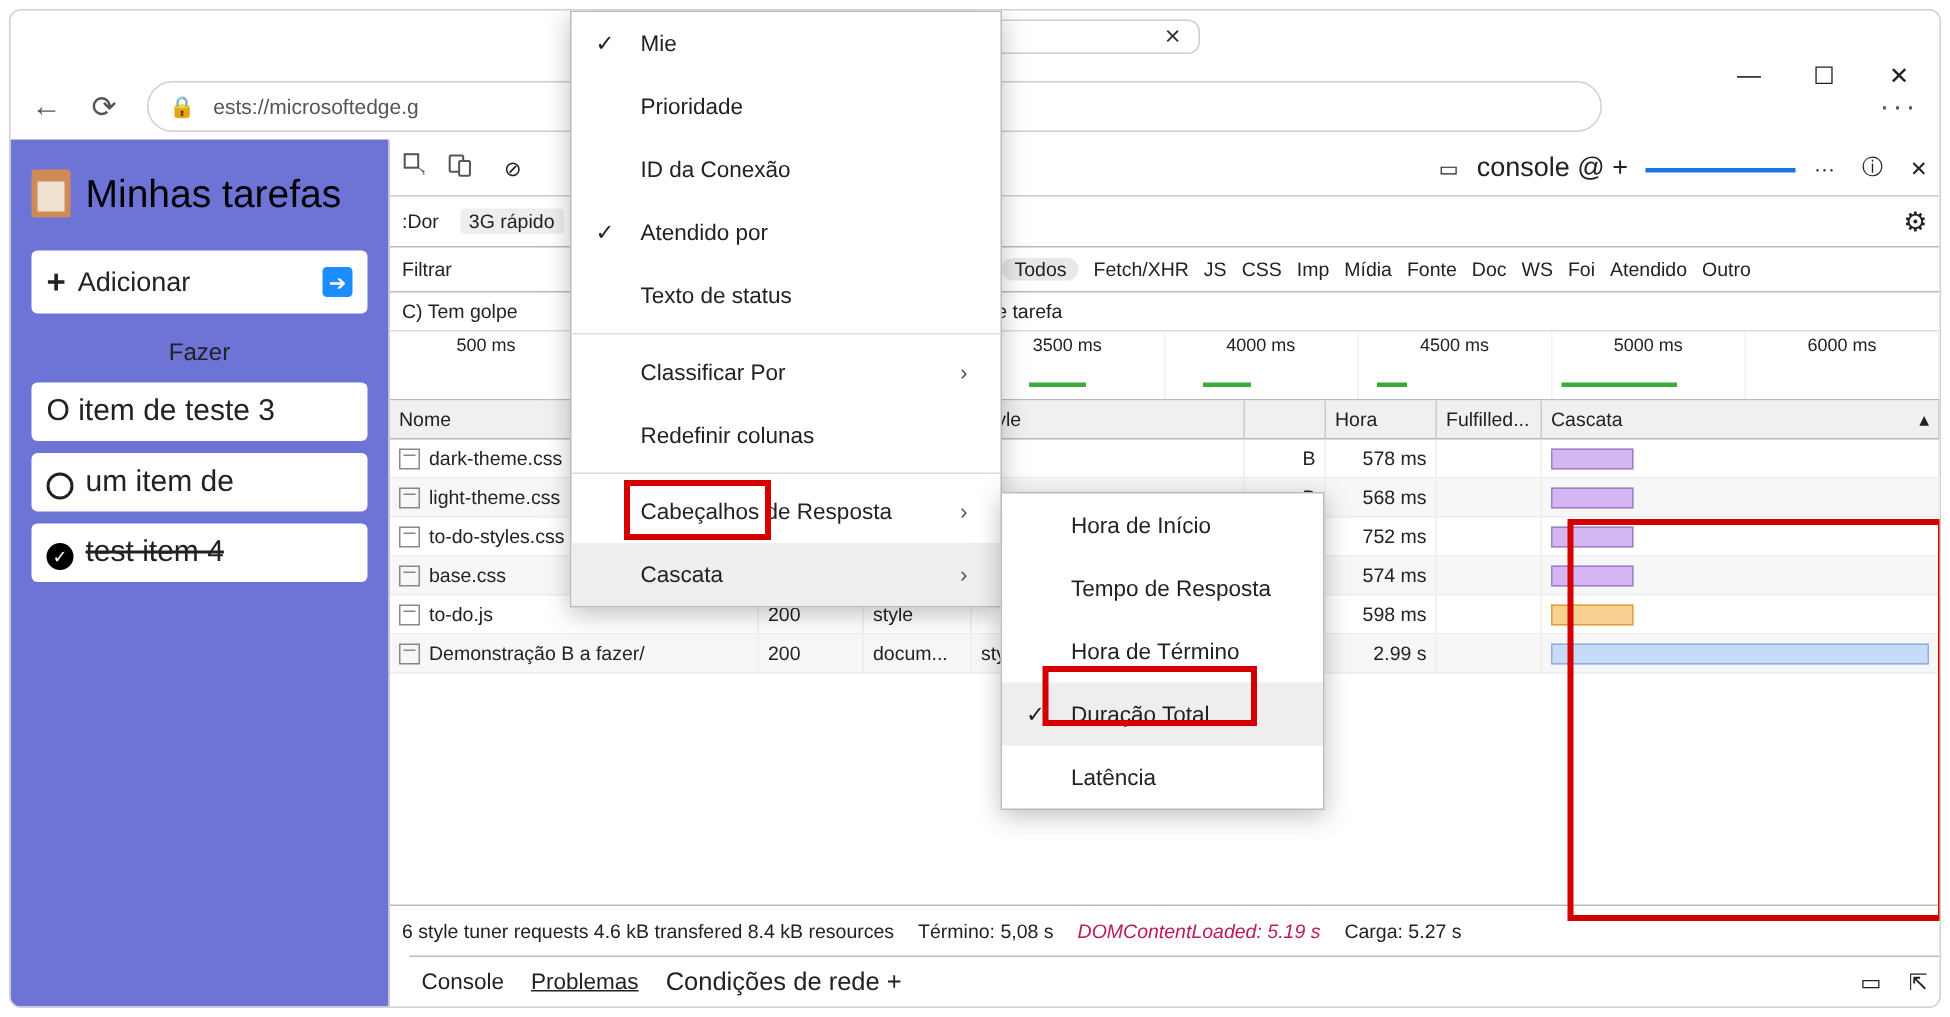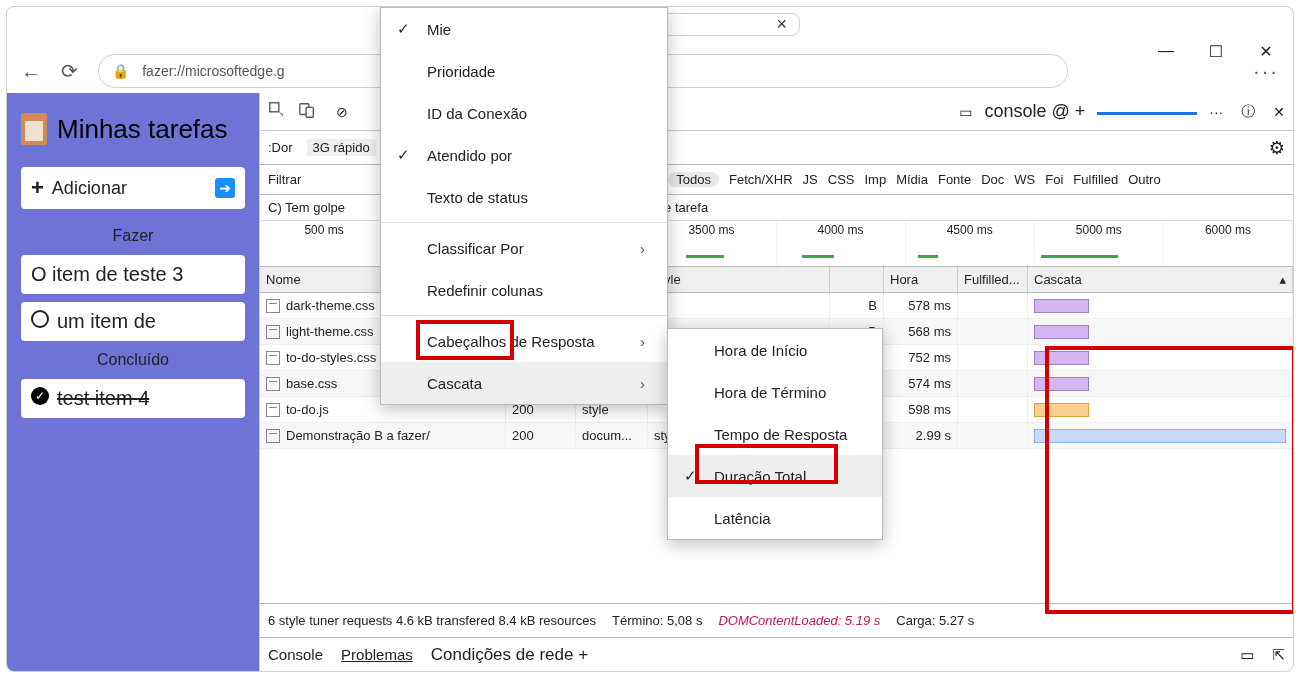--- a/index.html
+++ b/index.html
@@ -24,21 +24,21 @@
 
 
 .body { display: flex; height: calc(100% - 86px); }
 .app { width: 252px; background: #6d74d6; padding: 20px 14px; color: #222; }
 .app h1 { font-size: 26px; font-weight: 500; color: #000; display:flex; align-items:center; gap:10px; margin-bottom: 22px;}
 .clip { width:26px; height:32px; background:#cf8a58; border-radius:2px; position:relative; }
 .clip:before { content:""; position:absolute; left:4px; right:4px; top:8px; bottom:4px; background:#efe1cf; }
 .add { background:#fff; border-radius:4px; padding:8px 10px; display:flex; align-items:center; gap:8px; font-size:18px; margin-bottom:18px; position:relative;}
 .add .go { width:20px; height:20px; background:#1b8eff; border-radius:3px; margin-left:auto; display:flex; align-items:center; justify-content:center; color:#fff; font-size:14px;}
 .section { text-align:center; font-size:16px; margin:10px 0;}
-.card { background:#fff; border-radius:4px; padding:8px 10px; font-size:20px; margin-bottom:8px; display:flex; align-items:flex-start; gap:8px;}
+.card { background:#fff; border-radius:4px; padding:8px 10px; font-size:20px; margin-bottom:8px; display:flex; align-items:flex-end; gap:8px;}
 .circ { width:18px; height:18px; border:2px solid #222; border-radius:50%; }
 .checked { width:18px; height:18px; border-radius:50%; background:#000; display:flex; align-items:center; justify-content:center; color:#fff; font-size:12px;}
 .strike { text-decoration: line-through; }
 
 
 .devtools { flex:1; display:flex; flex-direction:column; border-left:1px solid #ccc; position:relative; }
 .dt-top { height:38px; border-bottom:1px solid #ccc; display:flex; align-items:center; gap:12px; padding:0 8px; }
 .dt-top .spacer { flex:1; }
 .dt-top .console { font-size:18px; }
 .dt-top .right { display:flex; gap:18px; align-items:center; margin-left:auto; }
@@ -67,21 +67,21 @@
 .row > div { padding:0 6px; border-right:1px solid #eee; height:100%; display:flex; align-items:center; overflow:hidden; white-space:nowrap;}
 .c-name{width:246px;} .c-status{width:70px;} .c-id{width:72px;} .c-style{width:182px;} .c-size{width:54px;} .c-time{width:74px;} .c-ful{width:70px;} .c-wf{flex:1;}
 .fi { width:14px; height:14px; border:1px solid #888; margin-right:6px; display:inline-block; position:relative;}
 .fi:before{content:"";position:absolute;left:2px;right:2px;top:3px;border-top:1px solid #888;}
 .wfbar { height:14px; border:1px solid #a080c0; background:#d4b6f2; }
 .wfbar.or { border-color:#e0a040; background:#f8d090; }
 .wfbar.bl { border-color:#90b0e0; background:#c6dbf8; }
 
 .status { height:34px; border-top:1px solid #bbb; display:flex; align-items:center; gap:16px; padding:0 8px; font-size:13px;}
 .status .dc { color:#be185d; font-style:italic; }
-.drawer { height:34px; border-top:1px solid #bbb; display:flex; align-items:center; gap:18px; padding:0 8px; font-size:15px;}
+.drawer { height:34px; border-top:1px solid #bbb; display:flex; align-items:center; gap:18px; padding:0 8px; font-size:15px;margin-left:13px;}
 .drawer .u { text-decoration:underline; }
 
 
 .menu { position:absolute; background:#fff; border:1px solid #bbb; box-shadow:0 4px 16px rgba(0,0,0,.25); font-size:15px; z-index:50;}
 .menu .mi { height:42px; display:flex; align-items:center; padding:0 22px 0 46px; position:relative; white-space:nowrap;}
 .menu .mi.sel { background:#eee; }
 .menu .mi .chk { position:absolute; left:16px; }
 .menu .mi .arw { margin-left:auto; padding-left:20px; color:#555;}
 .menu .sep { height:1px; background:#ddd; margin:4px 0;}
 .menu1 { top:0; left:373px; width:288px; }
@@ -112,21 +112,21 @@
       <div>☐</div>
       <div>✕</div>
     </div>
   </div>
 
   <div class="urlbar">
     <span class="nav-icon">←</span>
     <span class="nav-icon">⟳</span>
     <div class="urlfield">
       <span>🔒</span>
-      <span>fazer://microsoftedge.g</span>
+      <span>ests://microsoftedge.g</span>
     </div>
     <span class="more">···</span>
   </div>
 
   <div class="body">
 
     <div class="app">
       <h1>
         <span class="clip"></span>
         <span>Minhas tarefas</span>
@@ -137,21 +137,20 @@
         <span class="go">➔</span>
       </div>
       <div class="section">Fazer</div>
       <div class="card">
           <span>O item de teste 3</span>
         </div>
       <div class="card">
           <span class="circ"></span>
           <span>um item de</span>
         </div>
-      <div class="section">Concluído</div>
       <div class="card">
           <span class="checked">✓</span>
           <span class="strike">test item 4</span>
         </div>
     </div>
 
     <div class="devtools">
       <div class="dt-top">
         <span><svg class="ic" viewBox="0 0 20 20">
               <rect x="2" y="2" width="10" height="10" fill="none" stroke="#555" stroke-width="1.5"></rect>
@@ -194,21 +193,21 @@
         <span class="pill">Todos</span>
         <span>Fetch/XHR</span>
         <span>JS</span>
         <span>CSS</span>
         <span>Imp</span>
         <span>Mídia</span>
         <span>Fonte</span>
         <span>Doc</span>
         <span>WS</span>
         <span>Foi</span>
-        <span>Fulfilled</span>
+        <span>Atendido</span>
         <span>Outro</span>
       </div>
 
       <div class="taskline">
         <span>C) Tem golpe</span>
         <span style="margin-left:280px">teste de tarefa</span>
       </div>
 
       <div class="timeline">
         <div class="tl-cell"><span>500 ms</span></div>
@@ -362,24 +361,24 @@
         <span>Cascata</span>
         <span class="arw">›</span>
       </div>
   </div>
 
   <div class="menu menu2">
     <div class="mi">
         <span>Hora de Início</span>
       </div>
     <div class="mi">
+        <span>Tempo de Resposta</span>
+      </div>
+    <div class="mi">
         <span>Hora de Término</span>
-      </div>
-    <div class="mi">
-        <span>Tempo de Resposta</span>
       </div>
     <div class="mi sel">
         <span class="chk">✓</span>
         <span>Duração Total</span>
       </div>
     <div class="mi">
         <span>Latência</span>
       </div>
   </div>
 

